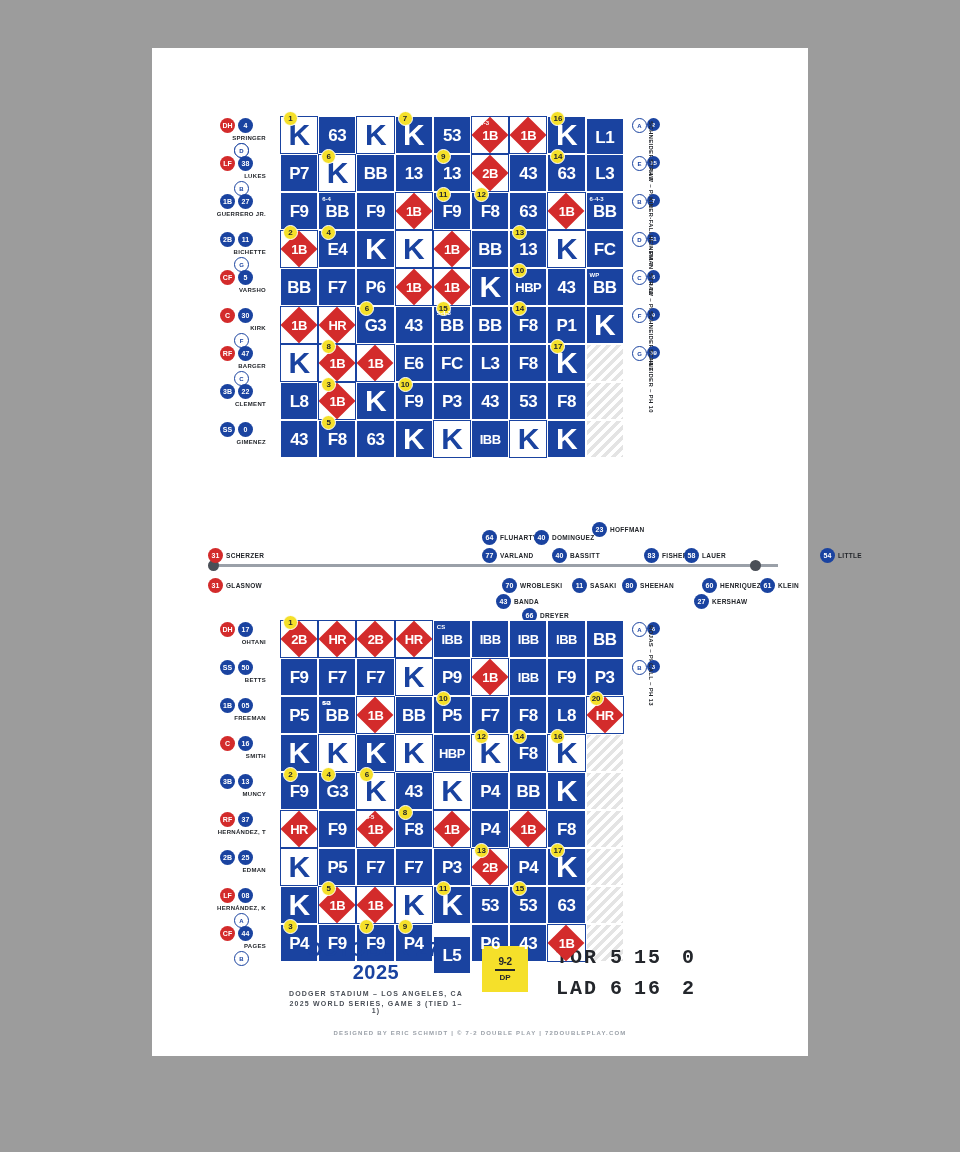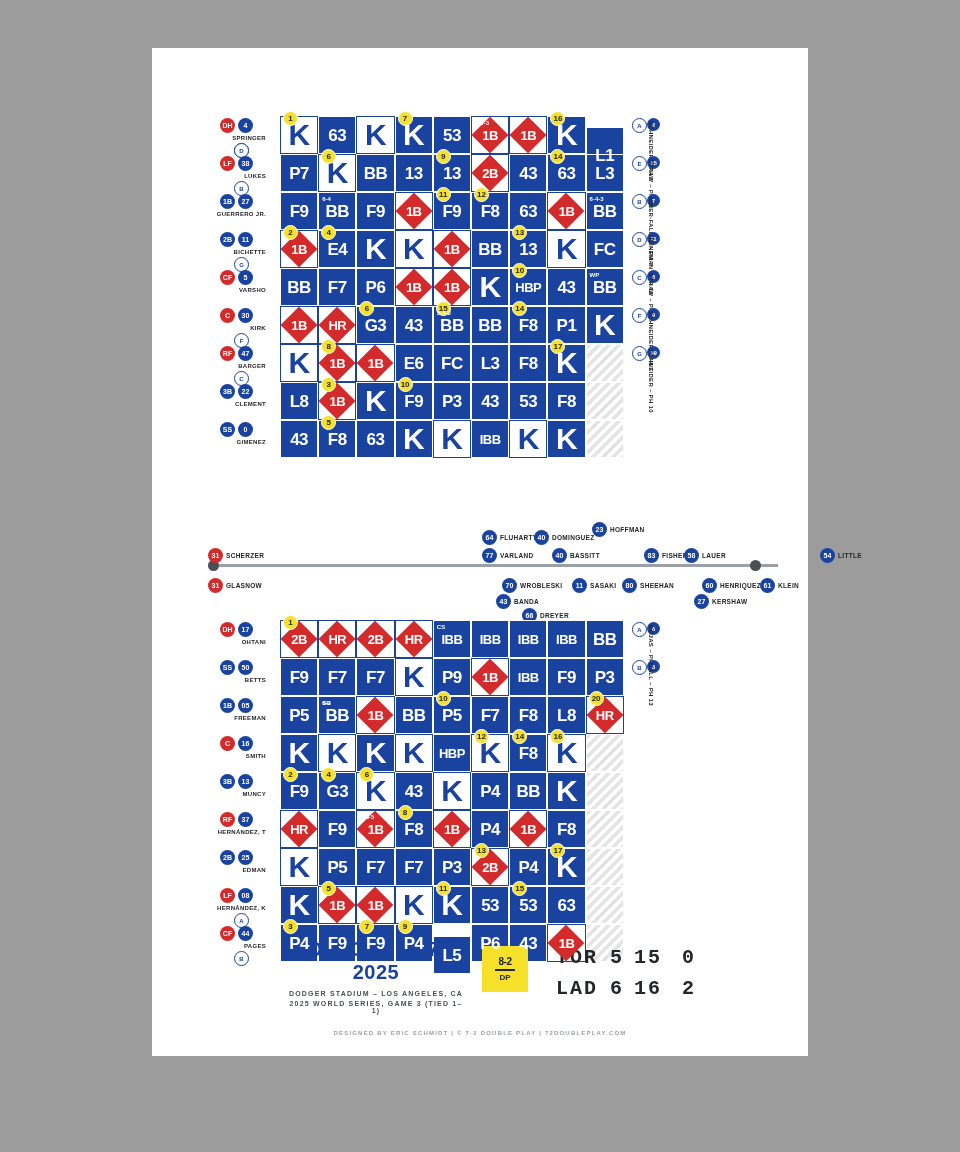--- a/index.html
+++ b/index.html
@@ -180,21 +180,21 @@
           <div class="diamond"></div>
           <span class="txt sm">1B</span>
         </div>
         <div class="cell hit" style="left: 229.2px; top: 0px; width: 38.2px; height: 38px;">
           <div class="diamond"></div>
           <span class="txt sm">1B</span>
         </div>
         <div class="cell" style="left: 267.4px; top: 0px; width: 38.2px; height: 38px;">
           <span class="bigk">K</span>
         </div>
-        <div class="cell" style="left: 305.6px; top: 11px; width: 38.2px; height: 38px; align-items: flex-end;">
+        <div class="cell" style="left: 305.6px; top: 2px; width: 38.2px; height: 38px;">
           <span class="txt">L1</span>
         </div>
         <div class="cell" style="left: 0px; top: 38px; width: 38.2px; height: 38px;">
           <span class="txt">P7</span>
         </div>
         <div class="cell white b" style="left: 38.2px; top: 38px; width: 38.2px; height: 38px;">
           <span class="bigk blue">K</span>
         </div>
         <div class="cell" style="left: 76.4px; top: 38px; width: 38.2px; height: 38px;">
           <span class="txt">BB</span>
@@ -898,21 +898,21 @@
       </div>
   </div>
 
   <div id="footer">
     <div style="position:absolute;left:134px;top:0;width:180px;text-align:center;">
       <div class="fdate">OCTOBER 27, 2025</div>
       <div class="fline">DODGER STADIUM – LOS ANGELES, CA</div>
       <div class="fline" style="margin-top:3px;">2025 WORLD SERIES, GAME 3 (TIED 1–1)</div>
     </div>
     <div class="logo" style="position:absolute;left:330px;top:8px;">
-      <div class="l1">8-2</div>
+      <div class="l1">9-2</div>
       <div style="width:20px;height:1.5px;background:#23262b;margin:2px 0;"></div>
       <div class="l2">DP</div>
     </div>
     <div id="linescore" style="position:absolute;left:404px;top:8px;">
         <div class="score" style="margin-bottom: 8px;"><span>TOR</span><span style="display:inline-block;width:26px;text-align:right;">5</span><span style="display:inline-block;width:38px;text-align:right;">15</span><span style="display:inline-block;width:34px;text-align:right;">0</span></div>
         <div class="score" style="margin-bottom: 8px;"><span>LAD</span><span style="display:inline-block;width:26px;text-align:right;">6</span><span style="display:inline-block;width:38px;text-align:right;">16</span><span style="display:inline-block;width:34px;text-align:right;">2</span></div>
       </div>
     <div class="credit" style="position:absolute;left:0;top:92px;width:656px;">DESIGNED BY ERIC SCHMIDT  |  © 7-2 DOUBLE PLAY  |  72DOUBLEPLAY.COM</div>
   </div>
 

